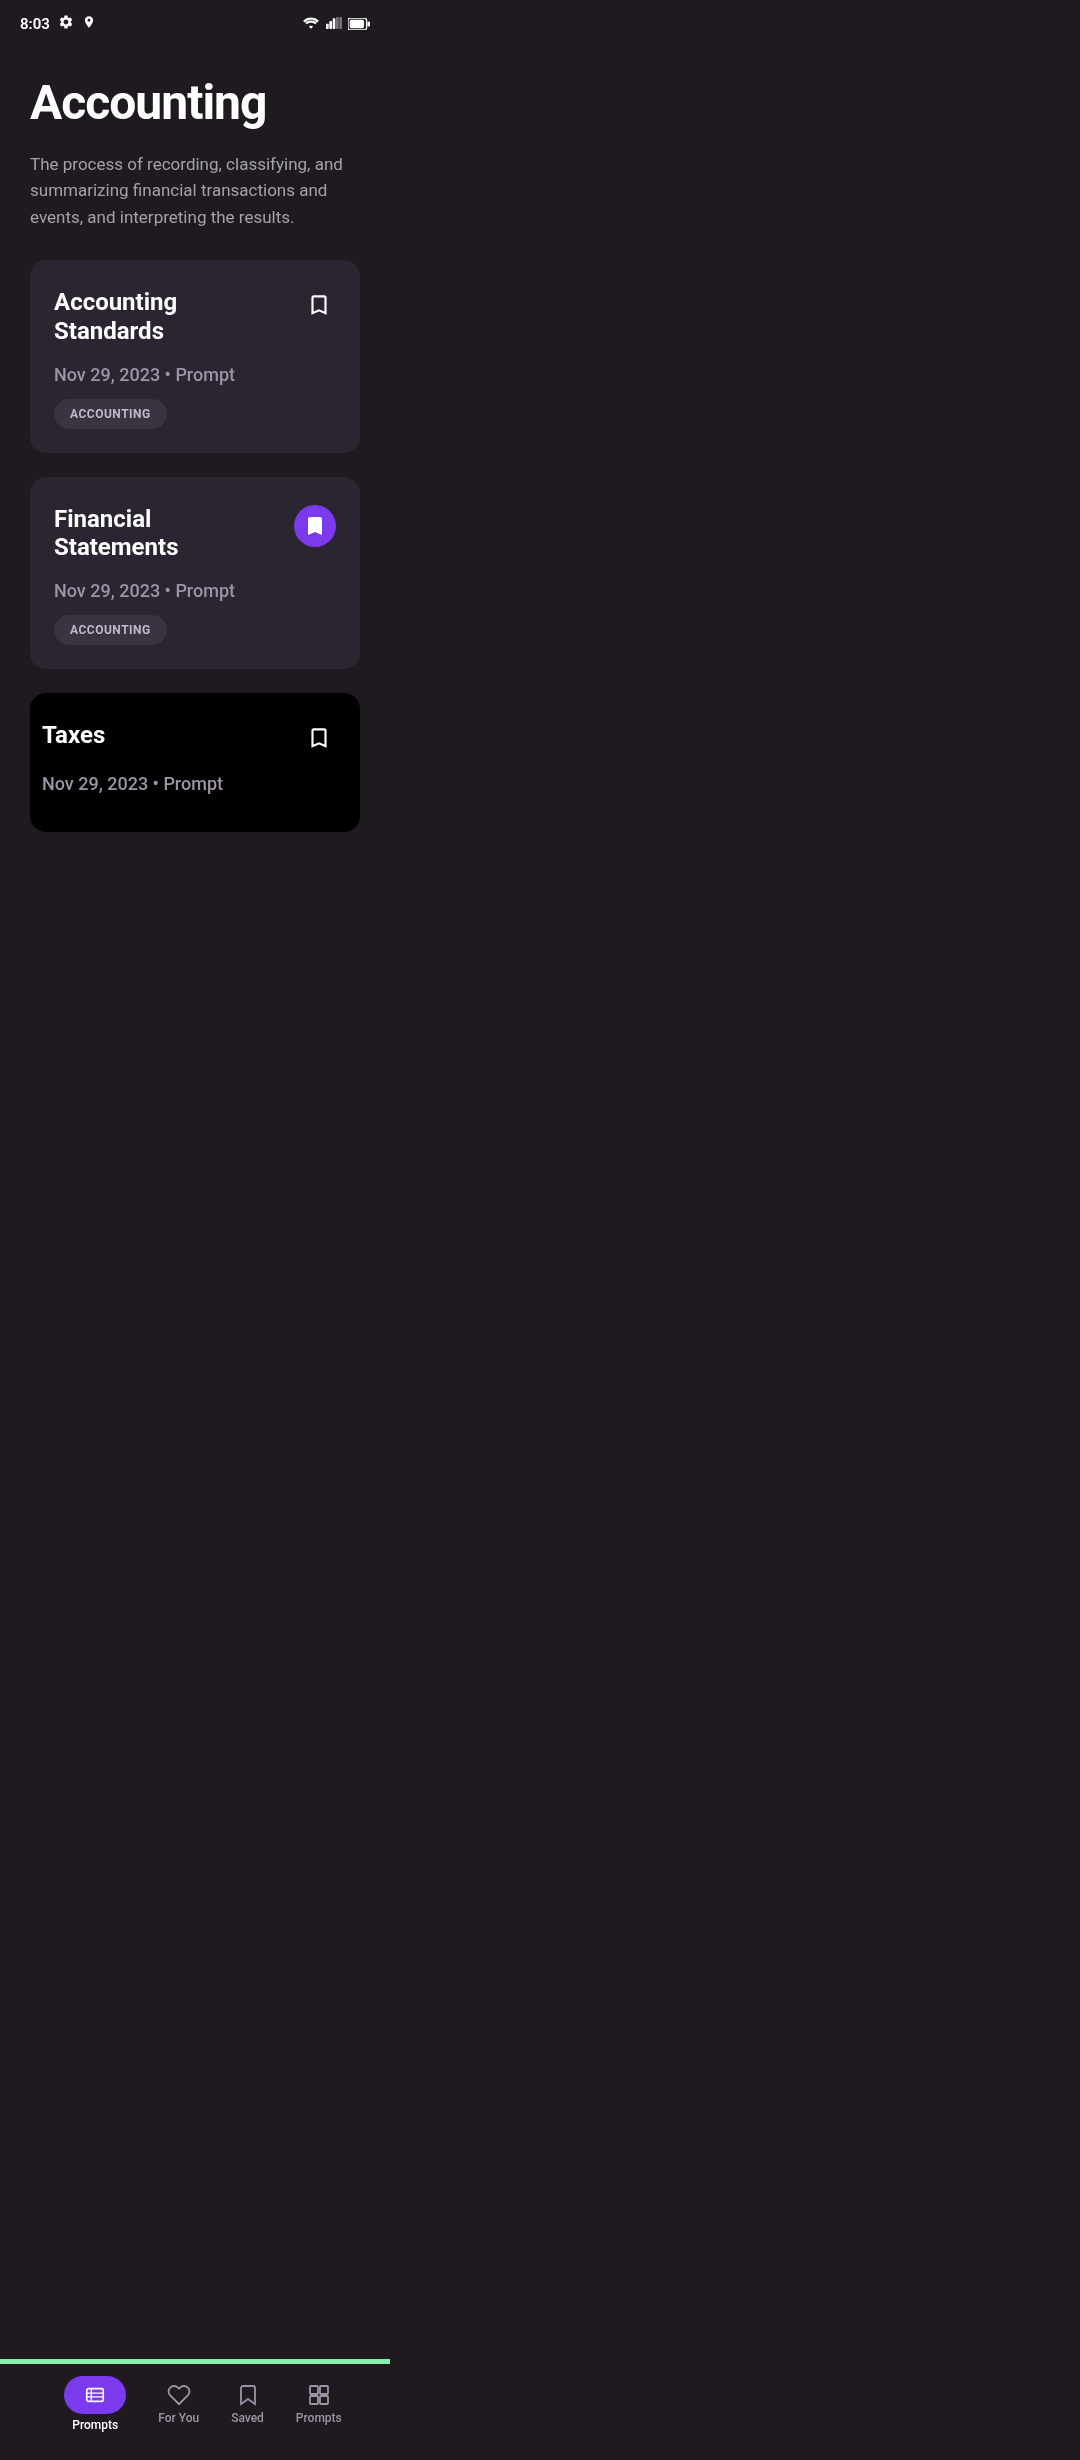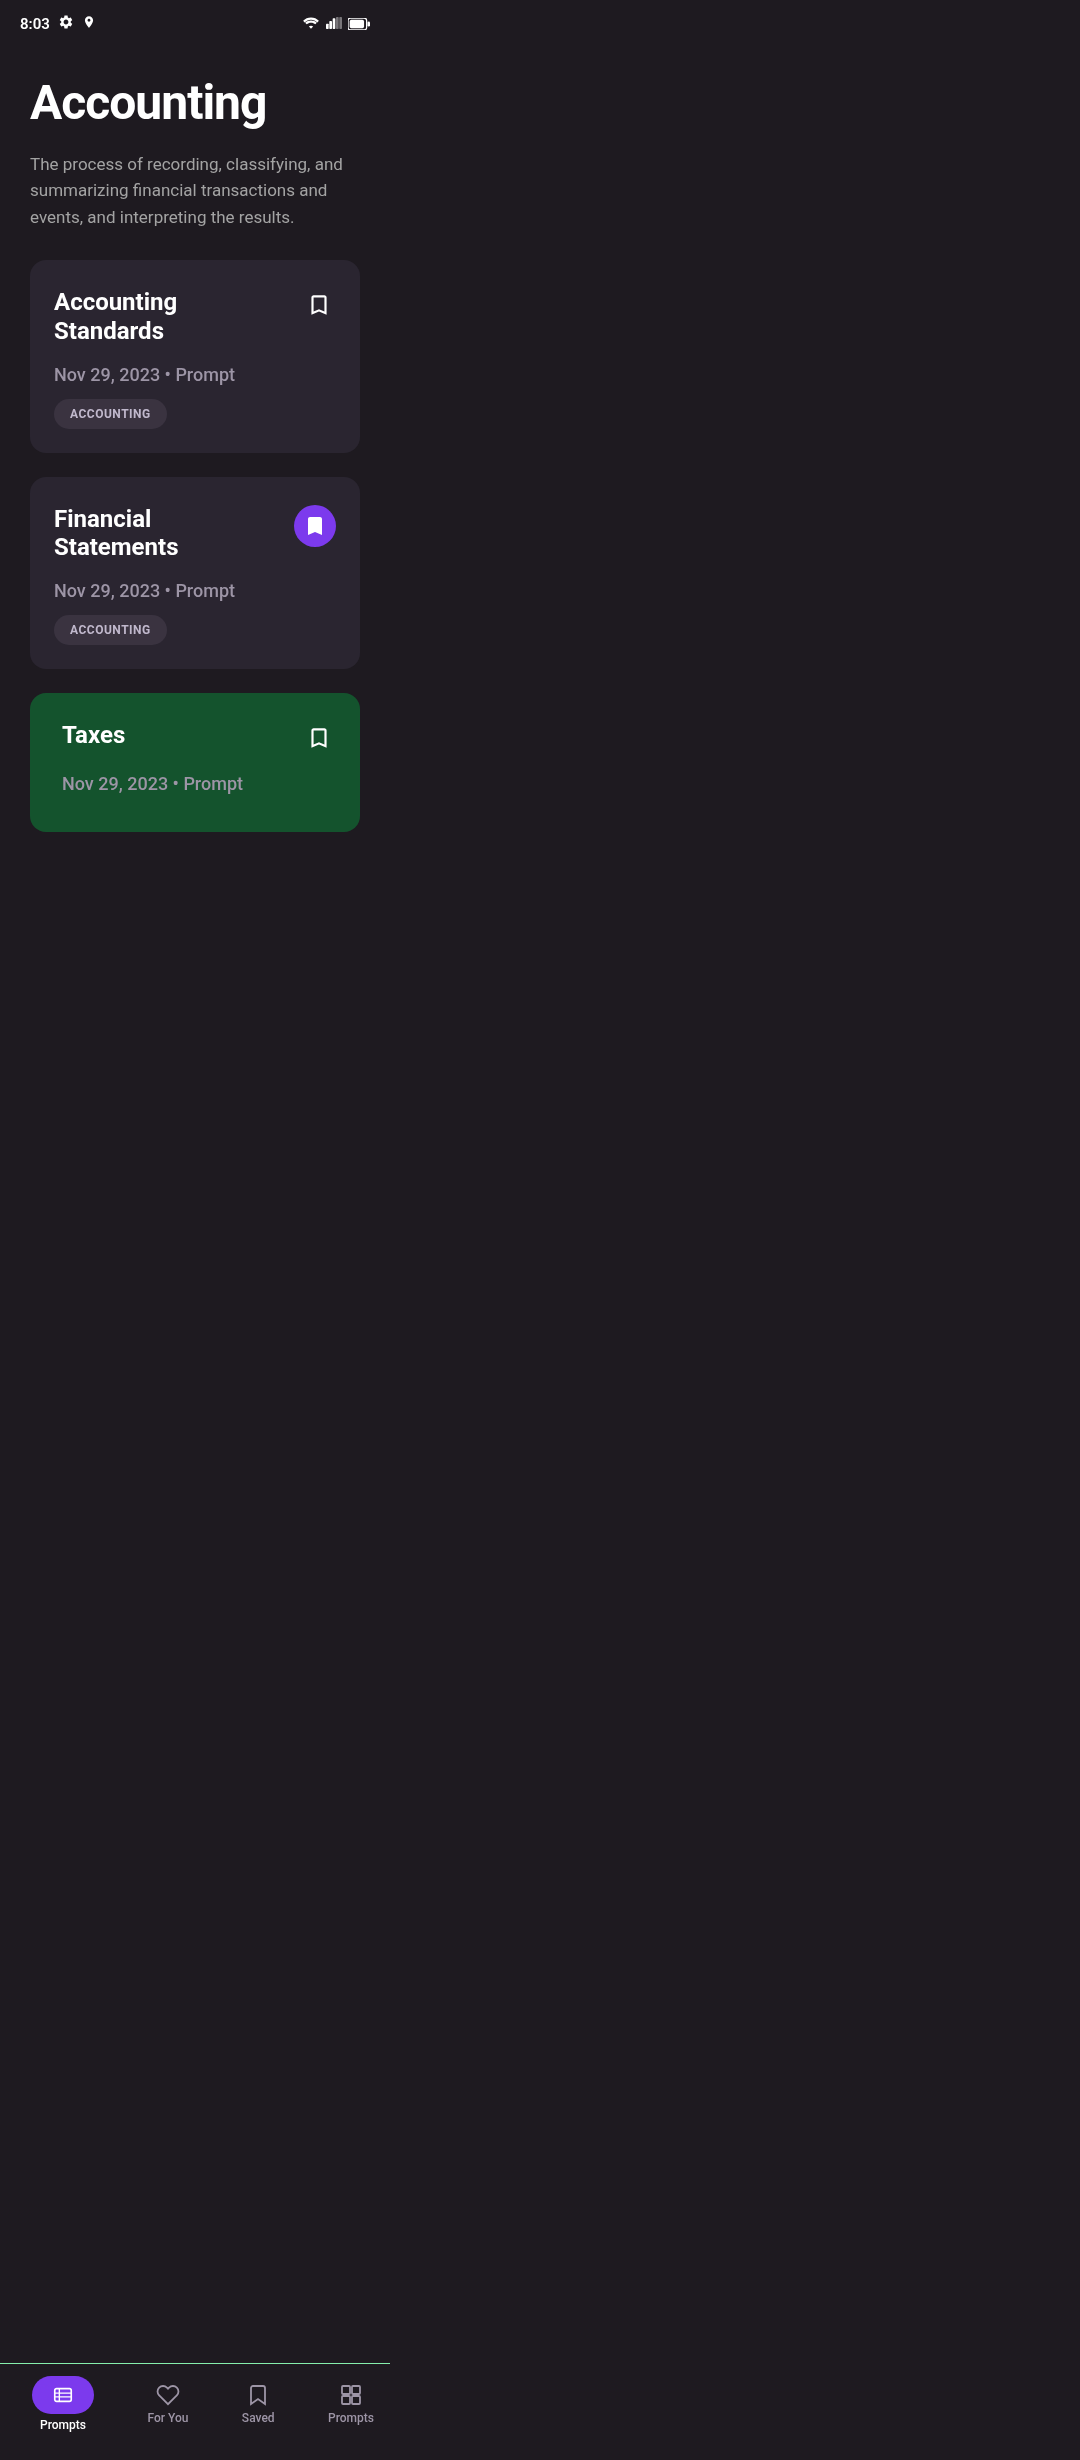--- a/index.html
+++ b/index.html
@@ -143,37 +143,37 @@
       border-radius: 20px;
       padding: 8px 16px;
       font-size: 12px;
       font-weight: 700;
       letter-spacing: 0.5px;
       text-transform: uppercase;
     }
 
     
     .card-partial {
-      background-color: #14532d;
+      background-color: #000000;
       border-radius: 16px;
-      padding: 28px 24px 24px 32px;
+      padding: 28px 24px 24px 12px;
       margin-bottom: 0;
       position: relative;
     }
 
     
     .bottom-nav {
       position: fixed;
       bottom: 0;
       left: 0;
       width: 390px;
       background-color: #1e1a20;
-      border-top: 1px solid #86efac;
-      display: flex;
-      justify-content: space-between;
+      border-top: 5px solid #86efac;
+      display: flex;
+      justify-content: center;
       align-items: center;
       padding: 8px 0 24px 16px;
       z-index: 100;
     }
 
     .nav-item {
       display: flex;
       flex-direction: column;
       align-items: center;
       gap: 4px;

